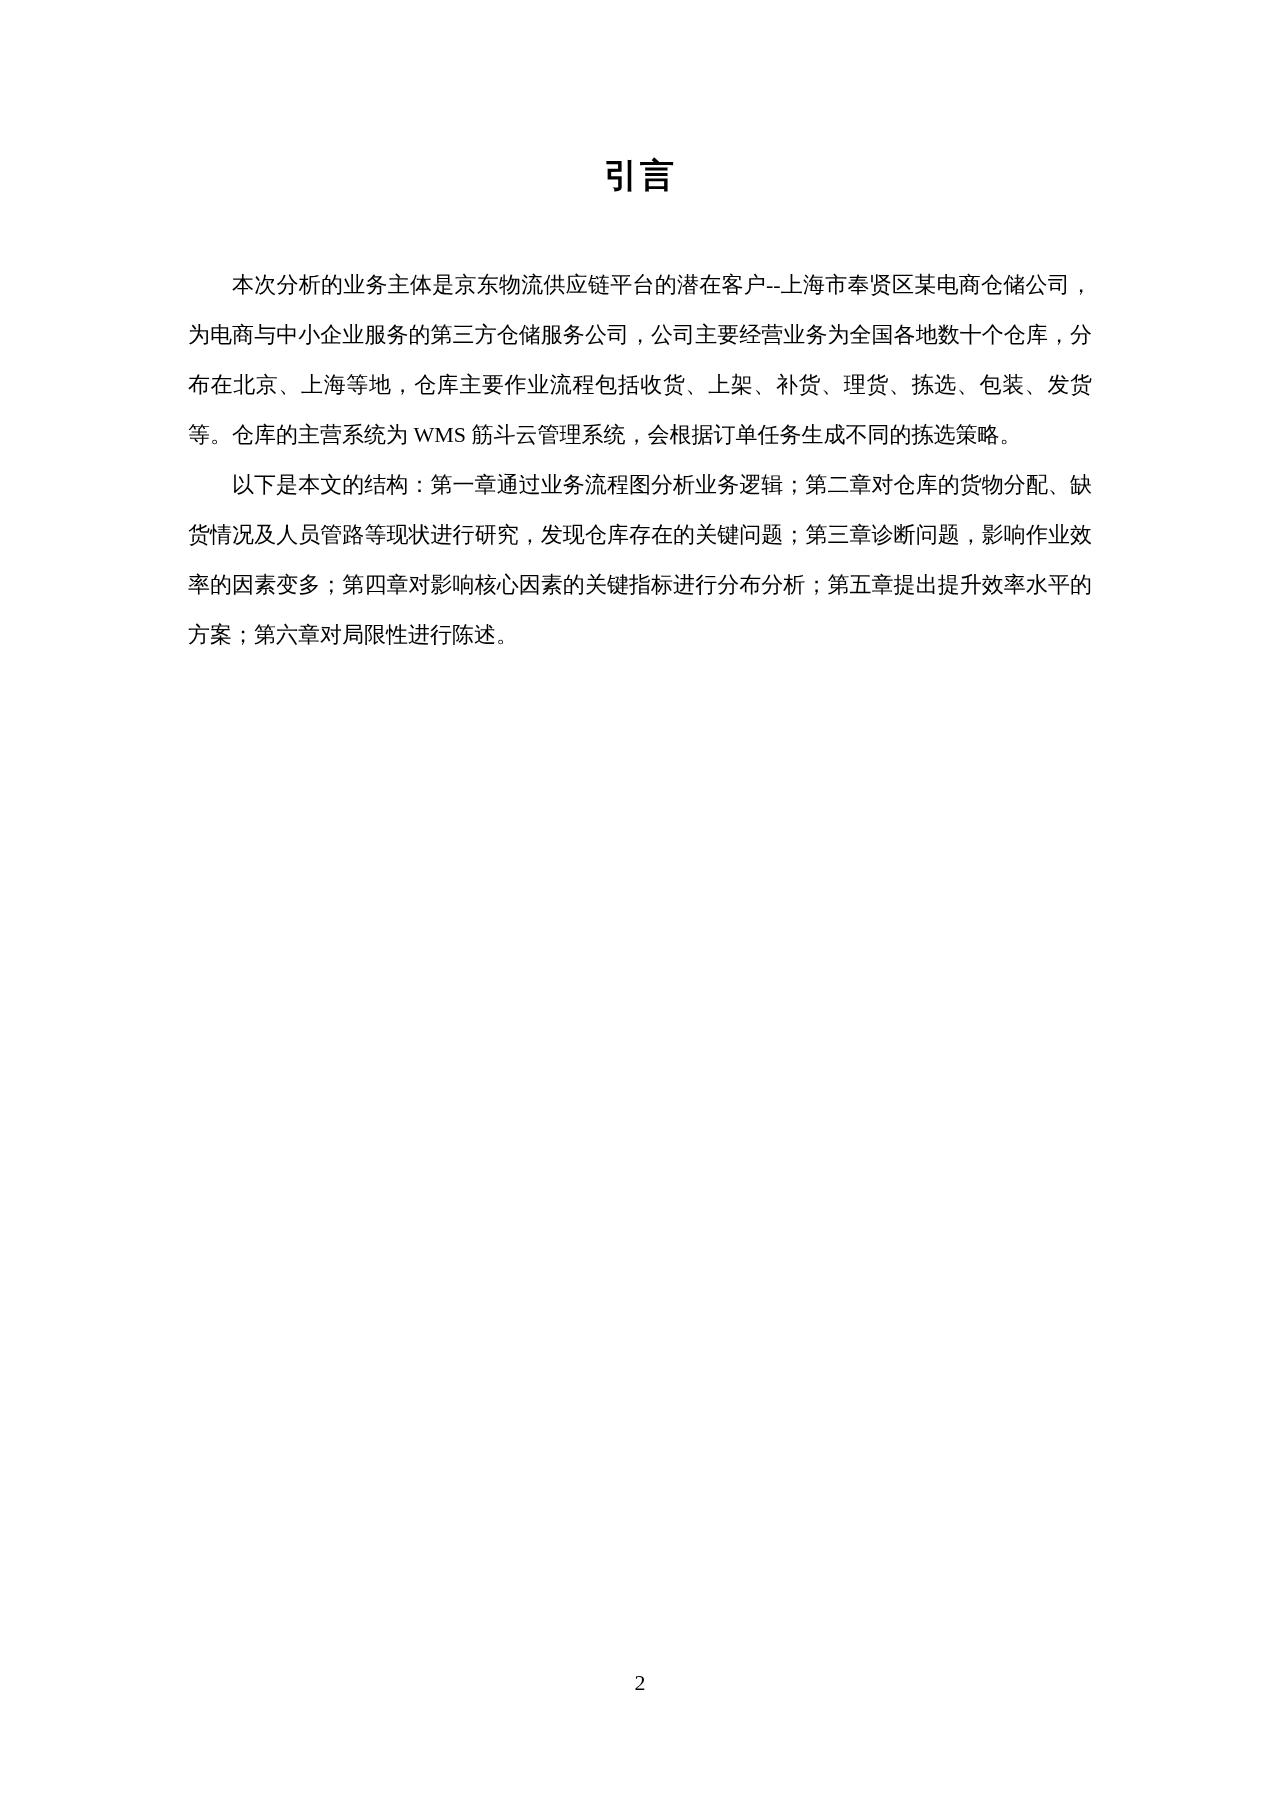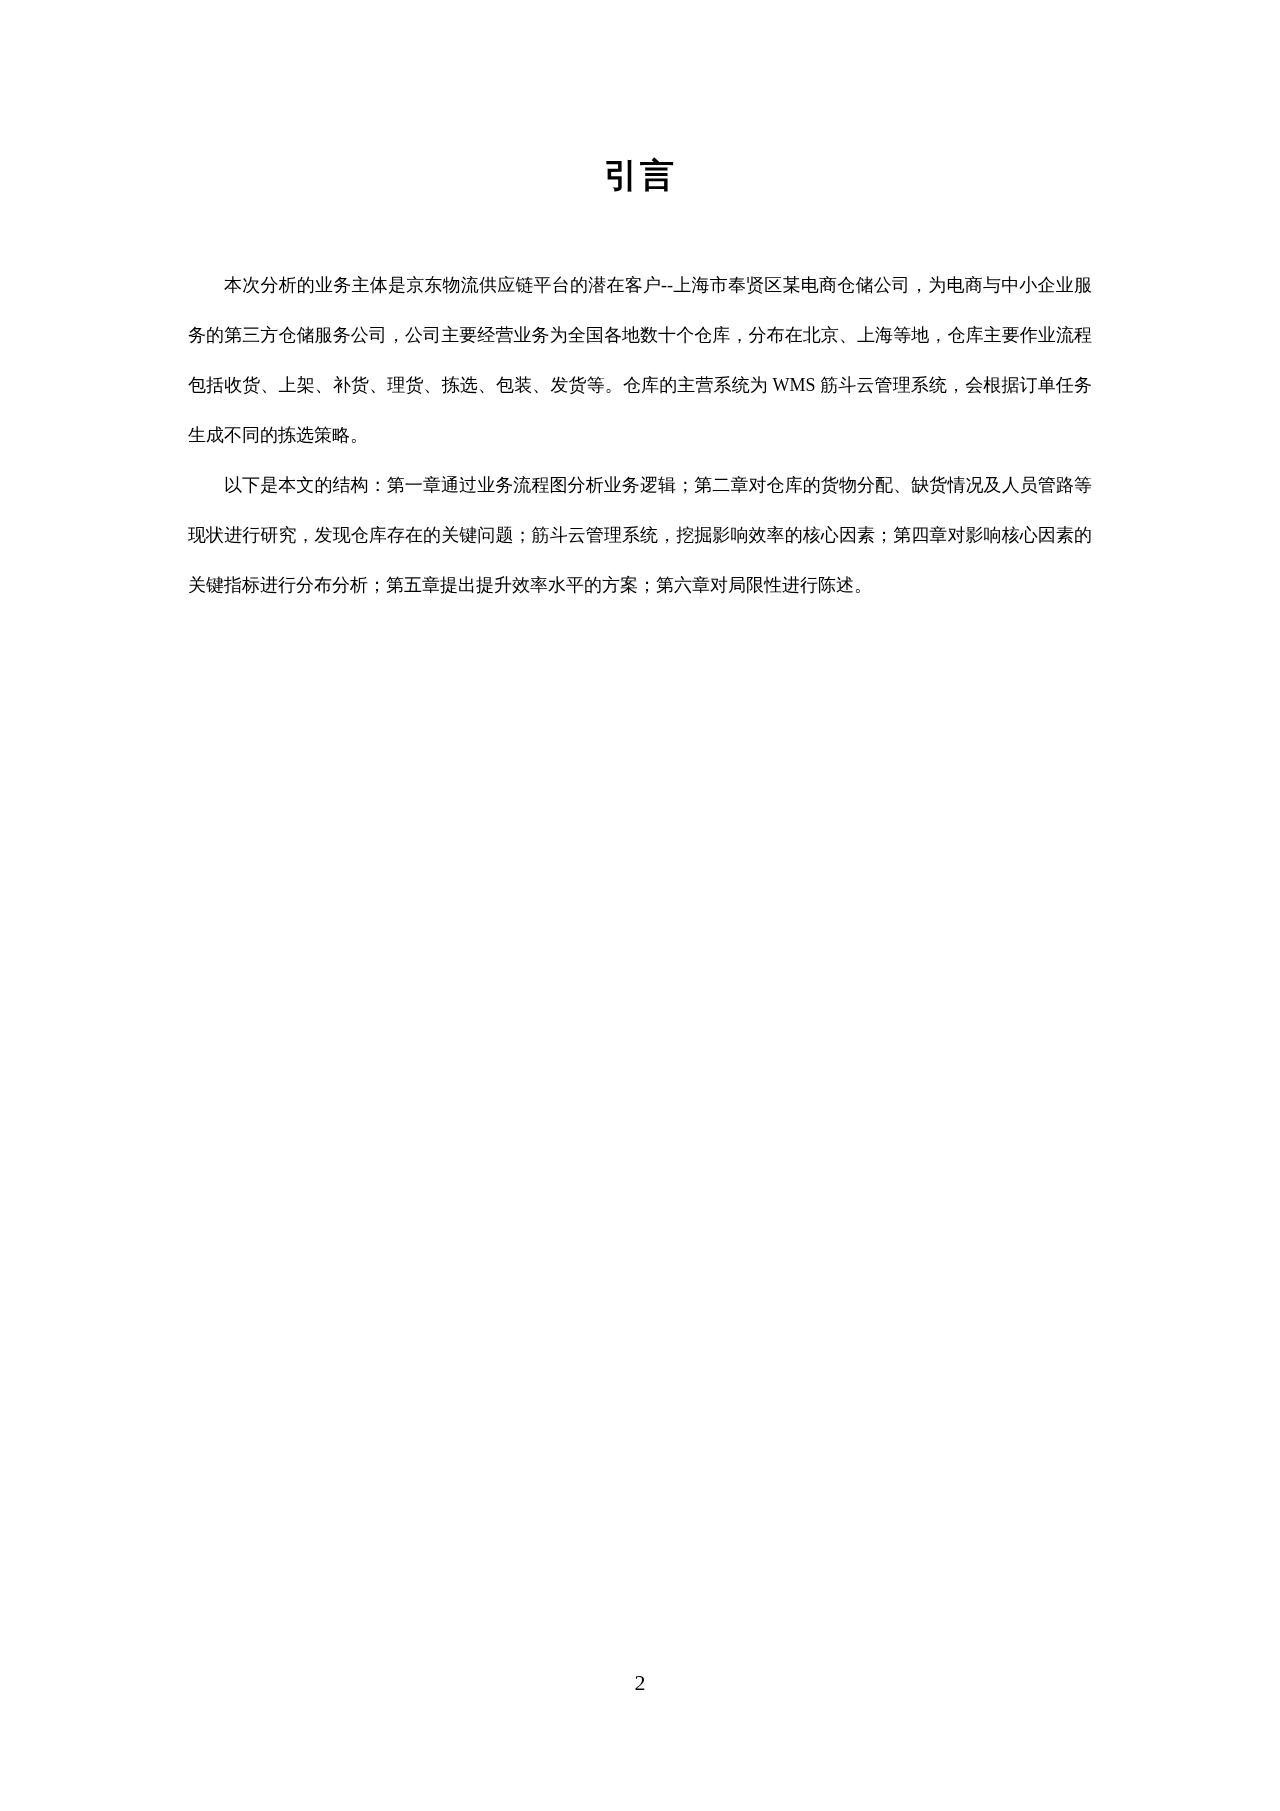--- a/index.html
+++ b/index.html
@@ -26,21 +26,21 @@
   .doc-title {
     font-family: "Liberation Sans", "DejaVu Sans", sans-serif;
     font-weight: 700;
     font-size: 34px;
     line-height: 46px;
     text-align: center;
     margin: 0 0 62px 0;
     letter-spacing: 2px;
   }
   .doc-body p {
-    font-size: 18px;
+    font-size: 22px;
     line-height: 50px;
     margin: 0;
     text-align: justify;
     text-indent: 2em;
     word-break: break-all;
   }
   .page-number {
     position: absolute;
     top: 1668px;
     left: 0;
@@ -51,17 +51,17 @@
   }
 </style>
 </head>
 <body>
 
 <div class="doc-page">
   <h1 class="doc-title">引言</h1>
 
   <div class="doc-body">
     <p>本次分析的业务主体是京东物流供应链平台的潜在客户--上海市奉贤区某电商仓储公司，为电商与中小企业服务的第三方仓储服务公司，公司主要经营业务为全国各地数十个仓库，分布在北京、上海等地，仓库主要作业流程包括收货、上架、补货、理货、拣选、包装、发货等。仓库的主营系统为 WMS 筋斗云管理系统，会根据订单任务生成不同的拣选策略。</p>
-    <p>以下是本文的结构：第一章通过业务流程图分析业务逻辑；第二章对仓库的货物分配、缺货情况及人员管路等现状进行研究，发现仓库存在的关键问题；筋斗云管理系统，挖掘影响效率的核心因素；第四章对影响核心因素的关键指标进行分布分析；第五章提出提升效率水平的方案；第六章对局限性进行陈述。</p>
+    <p>以下是本文的结构：第一章通过业务流程图分析业务逻辑；第二章对仓库的货物分配、缺货情况及人员管路等现状进行研究，发现仓库存在的关键问题；第三章诊断问题，影响作业效率的因素变多；第四章对影响核心因素的关键指标进行分布分析；第五章提出提升效率水平的方案；第六章对局限性进行陈述。</p>
   </div>
 
   <div class="page-number">2</div>
 </div>
 
 </body></html>

